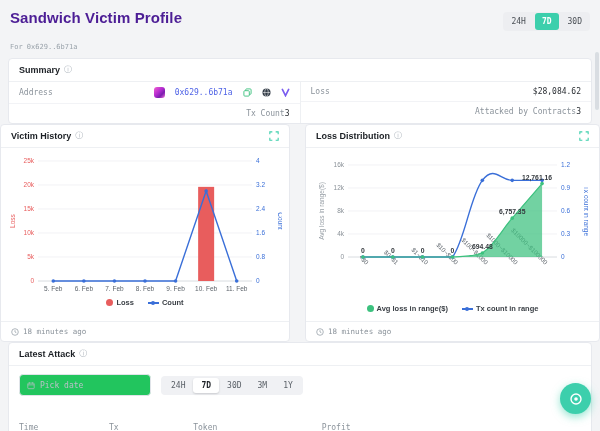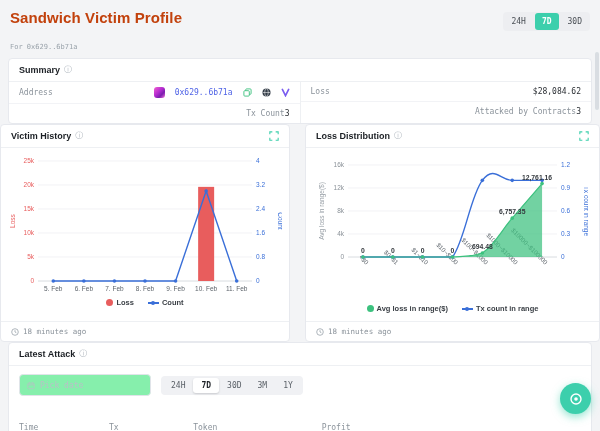--- a/index.html
+++ b/index.html
@@ -7,21 +7,21 @@
   body {
     position:relative; overflow:hidden;
     background:#f3f4f6;
     font-family:"Liberation Sans", sans-serif;
     color:#23272c;
   }
   .mono { font-family:"DejaVu Sans Mono", monospace; }
 
   
   .page-header { padding:9px 10px 7px 10px; position:relative; }
-  .page-title { font-size:15px; font-weight:bold; color:#c2410c; letter-spacing:.1px; }
+  .page-title { font-size:15px; font-weight:bold; color:#4c1d95; letter-spacing:.1px; }
   .page-subtitle { font-family:"DejaVu Sans Mono",monospace; font-size:7px; color:#9aa3ab; margin-top:17px; }
   .range-group { position:absolute; top:12px; right:10px; display:flex; gap:2px; background:#edeef1; border-radius:4px; padding:1px; }
   .range-btn { border:none; cursor:pointer; background:#edeef1; color:#4a4f55;
     font-family:"DejaVu Sans Mono",monospace; font-size:8px; padding:4px 7px; border-radius:3px; }
   .range-btn.active { background:#3ccfac; color:#fff; font-weight:bold; }
 
   
   .card { background:#fff; border:1px solid #e7e9ee; border-radius:4px; }
   .card-title-row { display:flex; align-items:center; gap:4px; padding:6px 10px; border-bottom:1px solid #eef0f3; }
   .card-title { font-size:9px; font-weight:bold; color:#1b1f24; }
@@ -54,21 +54,21 @@
   .legend-dot { width:7px; height:7px; border-radius:50%; display:inline-block; }
   .legend-line { width:11px; height:2px; display:inline-block; position:relative; }
   .legend-line i { position:absolute; left:3.5px; top:-1px; width:4px; height:4px; border-radius:50%; display:block; }
   .card-footer { margin-top:auto; border-top:1px solid #eef0f3; padding:5px 10px; display:flex; align-items:center; gap:4px;
     font-family:"DejaVu Sans Mono",monospace; font-size:7.5px; color:#8b939b; }
 
   
   .latest-card { margin:0 8px; height:120px; }
   .la-controls { display:flex; align-items:center; gap:10px; padding:8px 10px 6px 10px; }
   .date-input-wrap { display:flex; align-items:center; gap:5px; width:132px; height:22px;
-    border:1px solid #e0e4e9; border-radius:4px; padding:0 7px; background:#86efac; }
+    border:1px solid #e0e4e9; border-radius:4px; padding:0 7px; background:#22c55e; }
   .date-input { border:none; outline:none; width:100%; font-family:"DejaVu Sans Mono",monospace; font-size:8px; color:#4a4f55; background:transparent; }
   .date-input::placeholder { color:#b9c0c7; }
   .seg-group { display:flex; background:#f0f1f4; border-radius:4px; padding:2px; }
   .seg-btn { border:none; cursor:pointer; background:transparent; color:#5a6067;
     font-family:"DejaVu Sans Mono",monospace; font-size:8px; padding:3px 8px; border-radius:3px; }
   .seg-btn.active { background:#fff; color:#1b1f24; font-weight:bold; box-shadow:0 1px 2px rgba(30,35,40,.18); }
   .la-table { padding:0 10px; }
   .la-thead, .la-trow { display:flex; align-items:center; }
   .la-thead { padding:5px 0 4px 0; }
   .la-trow { padding:7px 0; border-top:1px solid #f2f3f6; }

